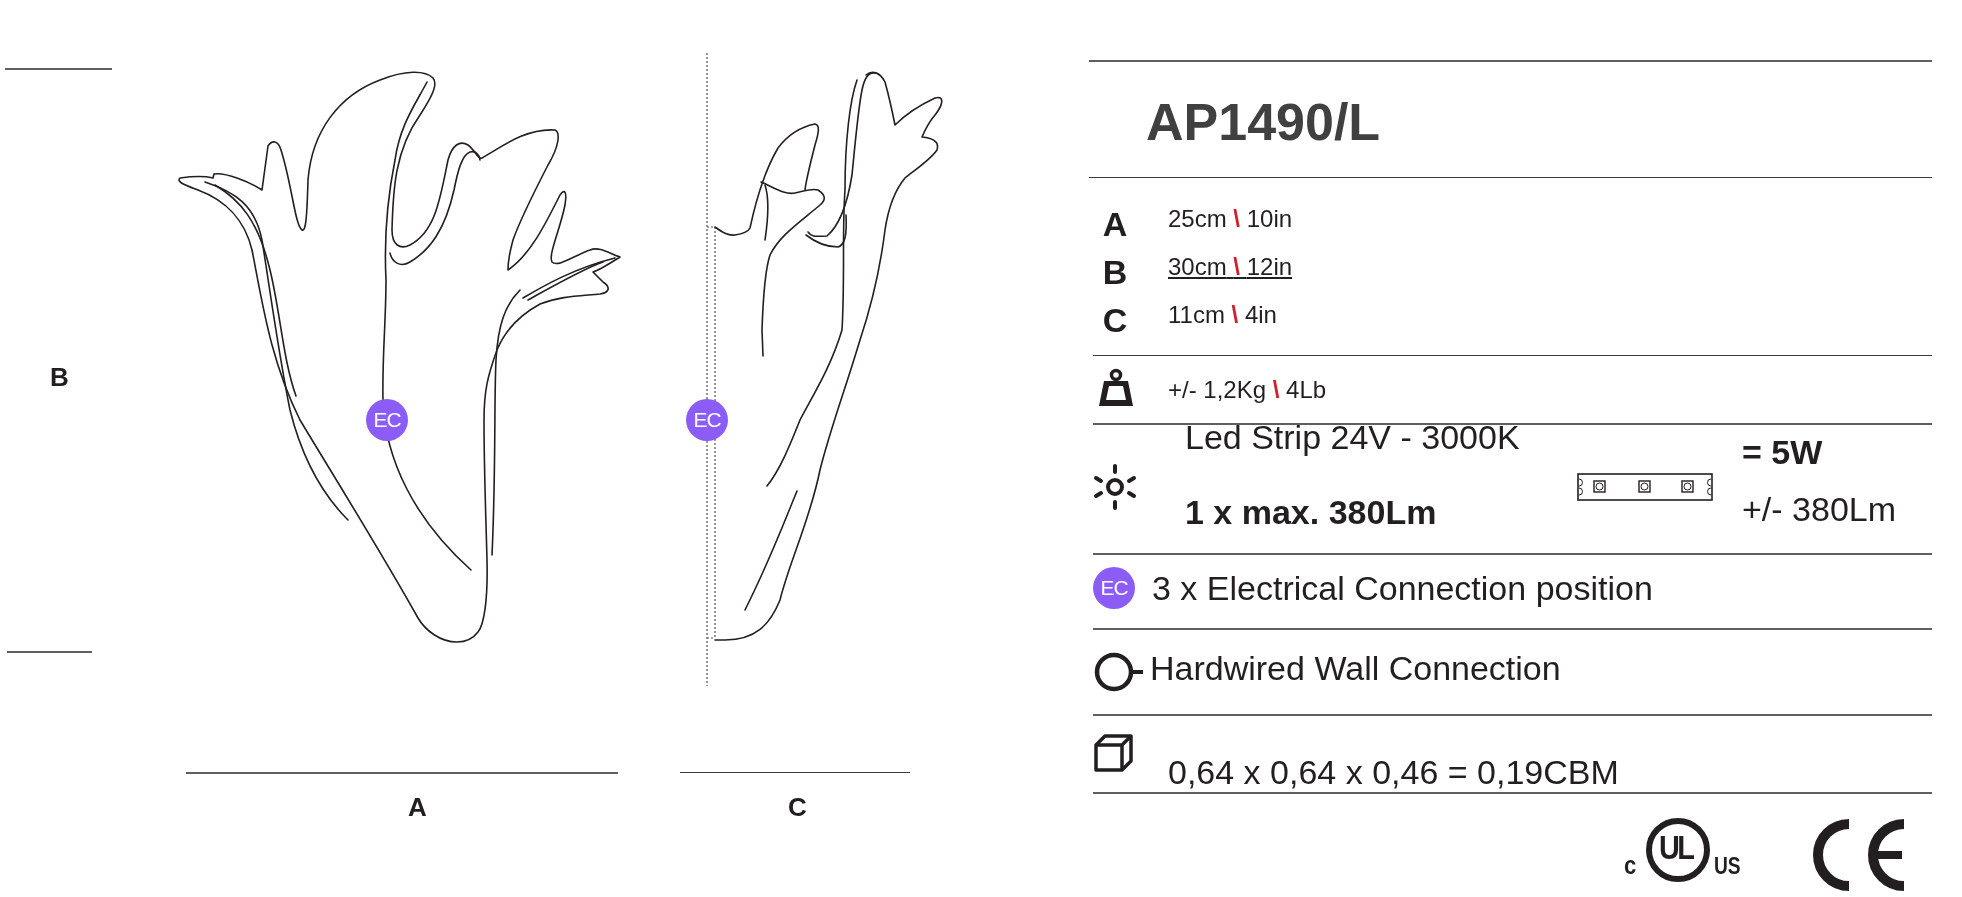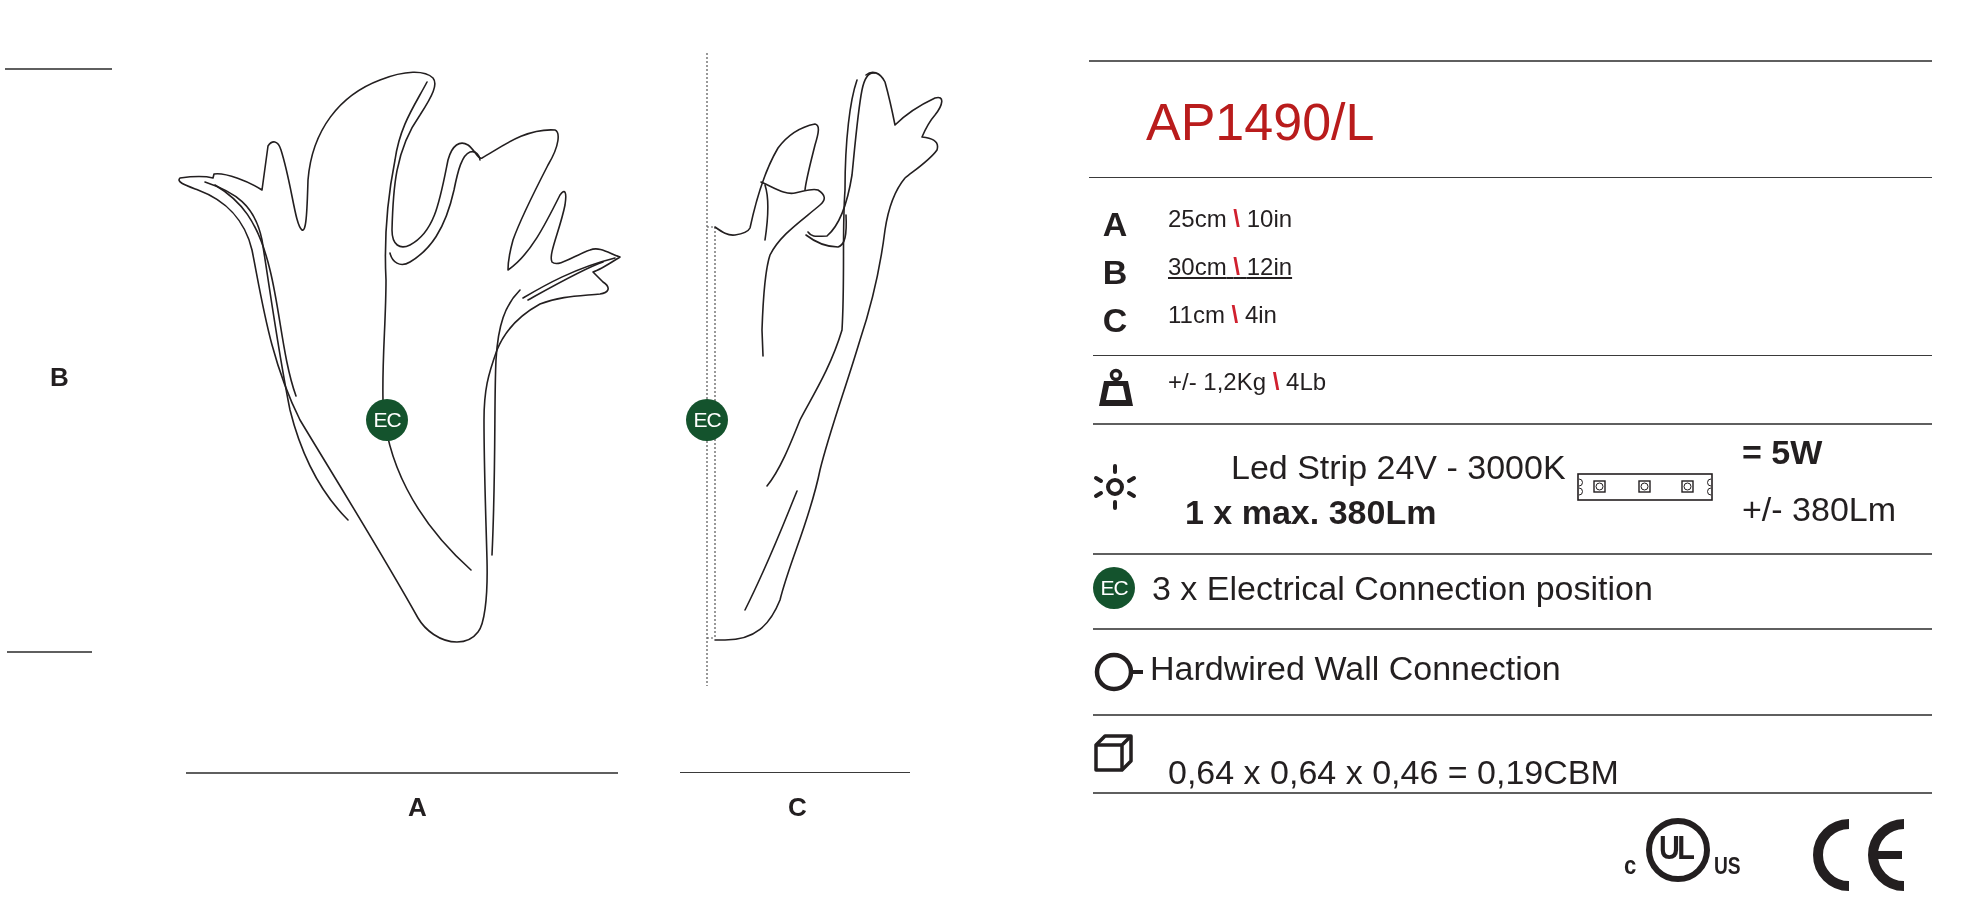--- a/index.html
+++ b/index.html
@@ -2,27 +2,27 @@
 <html><head>
 <meta charset="utf-8">
 <style>
   html, body { margin:0; padding:0; background:#ffffff; }
   body { width:1962px; height:897px; position:relative; overflow:hidden;
          font-family:"Liberation Sans", "DejaVu Sans", sans-serif; color:#231f20; }
   .abs { position:absolute; }
   .hline { position:absolute; height:0; border-top:2px solid #5f5f5f; }
   .hline.thin { border-top:1.5px solid #3a3a3a; }
   .dimlabel { position:absolute; font-weight:bold; font-size:26px; color:#231f20; }
-  .title { position:absolute; left:1146px; top:92px; font-size:52px; font-weight:normal; letter-spacing:0px; color:#b91c1c; }
+  .title { position:absolute; left:1146px; top:92px; font-size:52px; font-weight:bold; letter-spacing:0px; color:#404040; }
   .spec-label { position:absolute; left:1100px; font-size:34px; font-weight:bold; width:30px; text-align:center; }
   .spec-val { position:absolute; left:1168px; font-size:24px; color:#231f20; white-space:nowrap; }
   .sep { color:#d0202e; font-weight:bold; }
   .txt34 { position:absolute; font-size:34px; white-space:nowrap; color:#231f20; }
   .bold { font-weight:bold; }
-  .ec-badge { position:absolute; width:42px; height:42px; border-radius:50%; background:#14532d;
+  .ec-badge { position:absolute; width:42px; height:42px; border-radius:50%; background:#8b5cf6;
               color:#fff; font-size:21px; display:flex; align-items:center; justify-content:center; letter-spacing:-1px; }
   svg { position:absolute; overflow:visible; }
 </style>
 </head>
 <body>
 
 <div>
   <div class="hline" style="left:5px; top:68px; width:107px;"></div>
   <div class="hline" style="left:7px; top:651px; width:85px;"></div>
   <div class="dimlabel" style="left:50px; top:362px;">B</div>
@@ -102,41 +102,41 @@
     </div>
   </div>
   <div class="hline thin" style="left:1093px; top:355px; width:839px;"></div>
 
   <div>
     <svg width="40" height="40" style="left:1096px; top:368px;" viewBox="0 0 40 40">
       <circle cx="20" cy="7" r="4.5" fill="none" stroke="#231f20" stroke-width="3.5"></circle>
       <path d="M8,13 L32,13 L37,38 L3,38 Z" fill="#231f20"></path>
       <path d="M13,18 L27,18 L30,32 L10,32 Z" fill="#fff"></path>
     </svg>
-    <div class="spec-val" style="top:368px;">
+    <div class="spec-val" style="top:376px;">
       <span>+/- 1,2Kg</span>
       <span class="sep">\</span>
       <span>4Lb</span>
     </div>
   </div>
   <div class="hline" style="left:1093px; top:423px; width:839px;"></div>
 
   <div>
     <svg width="44" height="48" style="left:1093px; top:463px;" viewBox="0 0 44 48">
       <circle cx="22" cy="24" r="7" fill="none" stroke="#231f20" stroke-width="4"></circle>
       <g stroke="#231f20" stroke-width="4" stroke-linecap="round">
         <line x1="22" y1="3" x2="22" y2="9"></line>
         <line x1="22" y1="39" x2="22" y2="45"></line>
         <line x1="3" y1="15" x2="8" y2="18"></line>
         <line x1="36" y1="30" x2="41" y2="33"></line>
         <line x1="3" y1="33" x2="8" y2="30"></line>
         <line x1="36" y1="18" x2="41" y2="15"></line>
       </g>
     </svg>
-    <div class="txt34" style="left:1185px; top:448px;margin-left:46px;">Led Strip 24V -  3000K</div>
+    <div class="txt34" style="left:1185px; top:418px;">Led Strip 24V -  3000K</div>
     <div class="txt34" style="left:1185px; top:493px;font-weight:bold;">1 x max. 380Lm</div>
     <svg width="136" height="28" style="left:1577px; top:473px;" viewBox="0 0 136 28">
       <rect x="1" y="1" width="134" height="26" fill="#fff" stroke="#231f20" stroke-width="1.6"></rect>
       <rect x="17" y="8" width="11" height="11" fill="none" stroke="#231f20" stroke-width="1.4"></rect>
       <circle cx="22.5" cy="13.5" r="3.5" fill="none" stroke="#231f20" stroke-width="1"></circle>
       <rect x="62" y="8" width="11" height="11" fill="none" stroke="#231f20" stroke-width="1.4"></rect>
       <circle cx="67.5" cy="13.5" r="3.5" fill="none" stroke="#231f20" stroke-width="1"></circle>
       <rect x="105" y="8" width="11" height="11" fill="none" stroke="#231f20" stroke-width="1.4"></rect>
       <circle cx="110.5" cy="13.5" r="3.5" fill="none" stroke="#231f20" stroke-width="1"></circle>
       <path d="M2,6 A3,3 0 0 1 2,13 M2,15 A3,3 0 0 1 2,22" fill="none" stroke="#231f20" stroke-width="1"></path>

